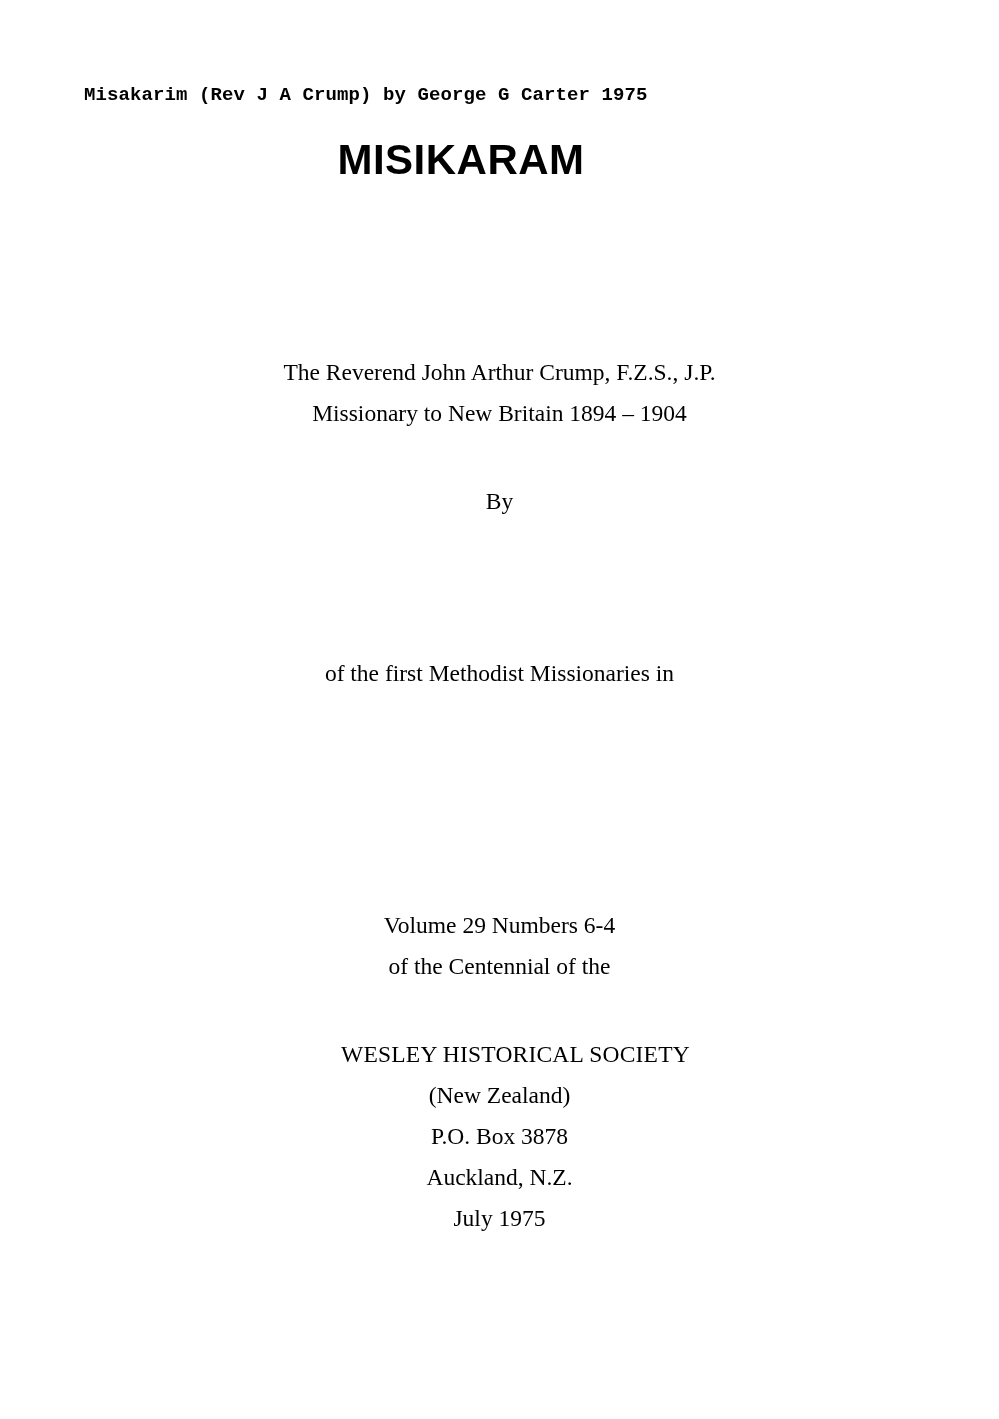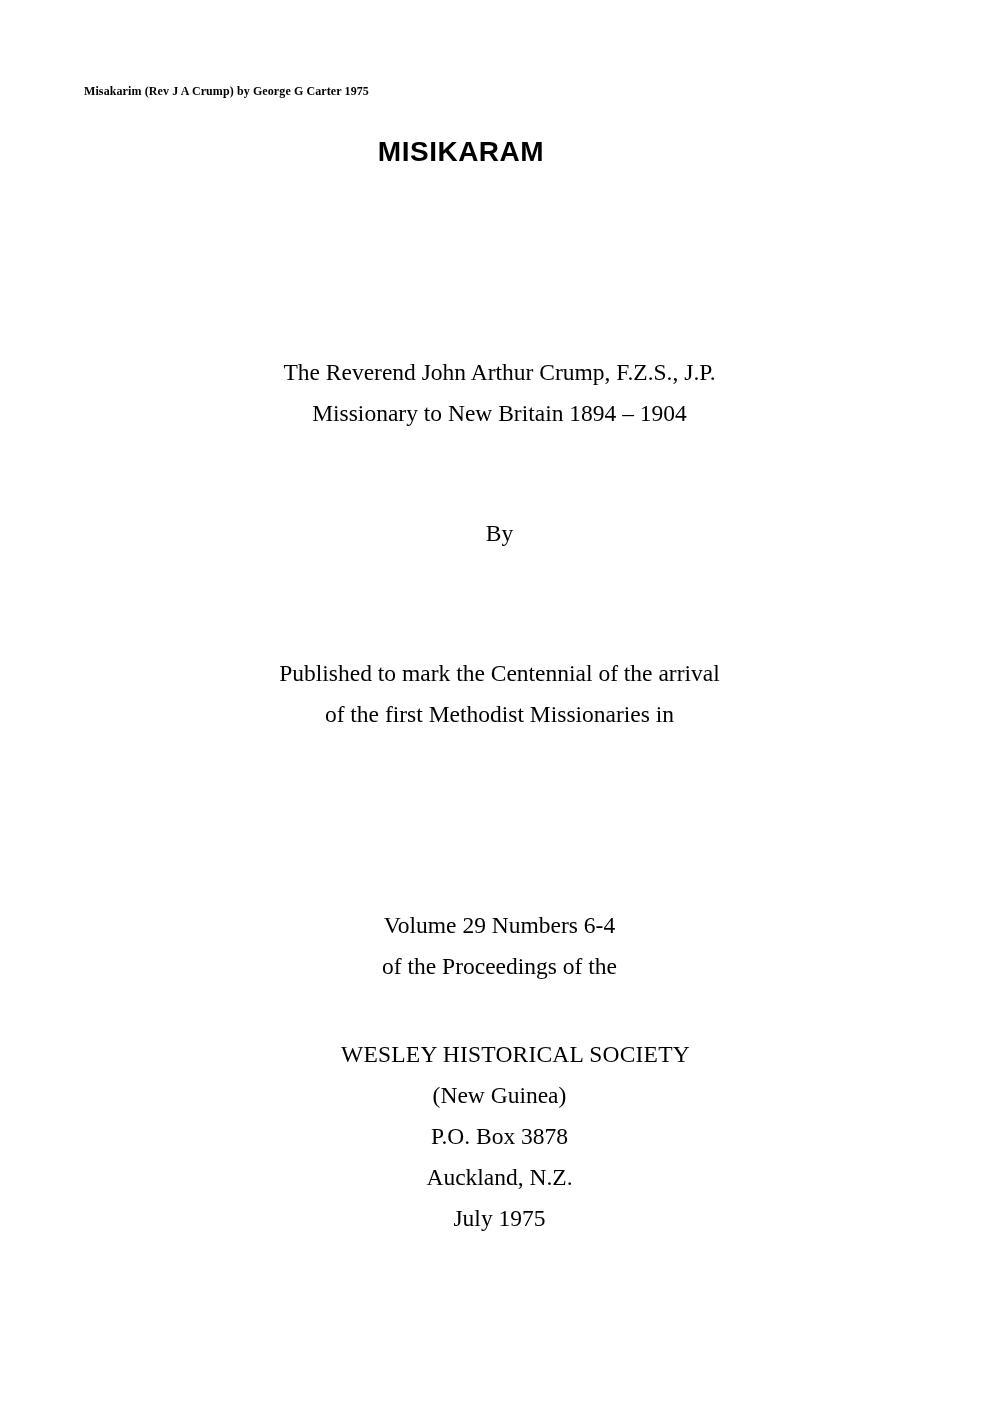--- a/index.html
+++ b/index.html
@@ -18,51 +18,51 @@
   .page {
     position: relative;
     width: 999px;
     height: 1419px;
     box-sizing: border-box;
   }
   .running-head {
     position: absolute;
     top: 84px;
     left: 84px;
-    font-family: Liberation Serif, serif;
+    font-family: Liberation Mono, monospace;
     font-weight: bold;
-    font-size: 12px;
+    font-size: 19px;
     letter-spacing: 0.1px;
     white-space: nowrap;
   }
   .doc-title {
     position: absolute;
     top: 136px;
     left: 0;
     width: 922px;
     text-align: center;
     font-family: "Liberation Sans", sans-serif;
     font-weight: bold;
-    font-size: 28px;
+    font-size: 42px;
     letter-spacing: 0.5px;
   }
   .block {
     position: absolute;
     left: 0;
     width: 999px;
     text-align: center;
     font-size: 23.5px;
     line-height: 41px;
   }
   .block .line {
     display: block;
     white-space: nowrap;
   }
   .block-subtitle { top: 352px; }
-  .block-author   { top: 481px; margin-top: 32px; }
+  .block-author   { top: 481px; }
   .block-publish  { top: 653px; }
   .block-volume   { top: 905px; }
   .block-society  { top: 1034px; }
   .society-caps {
     letter-spacing: 0.2px;
     padding-left: 32px;
   }
   .footer {
     position: absolute;
     bottom: 0;
@@ -83,32 +83,31 @@
   <div class="block block-subtitle">
     <span class="line">The Reverend John Arthur Crump, F.Z.S., J.P.</span>
     <span class="line">Missionary to New Britain 1894 – 1904</span>
   </div>
 
   <div class="block block-author">
     <span class="line">By</span>
   </div>
 
   <div class="block block-publish">
-    <span class="line">Published to mark the Centennial of the arrival</span>
     <span class="line">of the first Methodist Missionaries in</span>
   </div>
 
   <div class="block block-volume">
     <span class="line">Volume 29 Numbers 6-4</span>
-    <span class="line">of the Proceedings of the</span>
+    <span class="line">of the Centennial of the</span>
   </div>
 
   <div class="block block-society">
     <span class="line society-caps">WESLEY HISTORICAL SOCIETY</span>
-    <span class="line">(New Guinea)</span>
+    <span class="line">(New Zealand)</span>
     <span class="line">P.O. Box 3878</span>
     <span class="line">Auckland, N.Z.</span>
     <span class="line">July 1975</span>
   </div>
 
   <div class="footer">
     
     
   </div>
 

